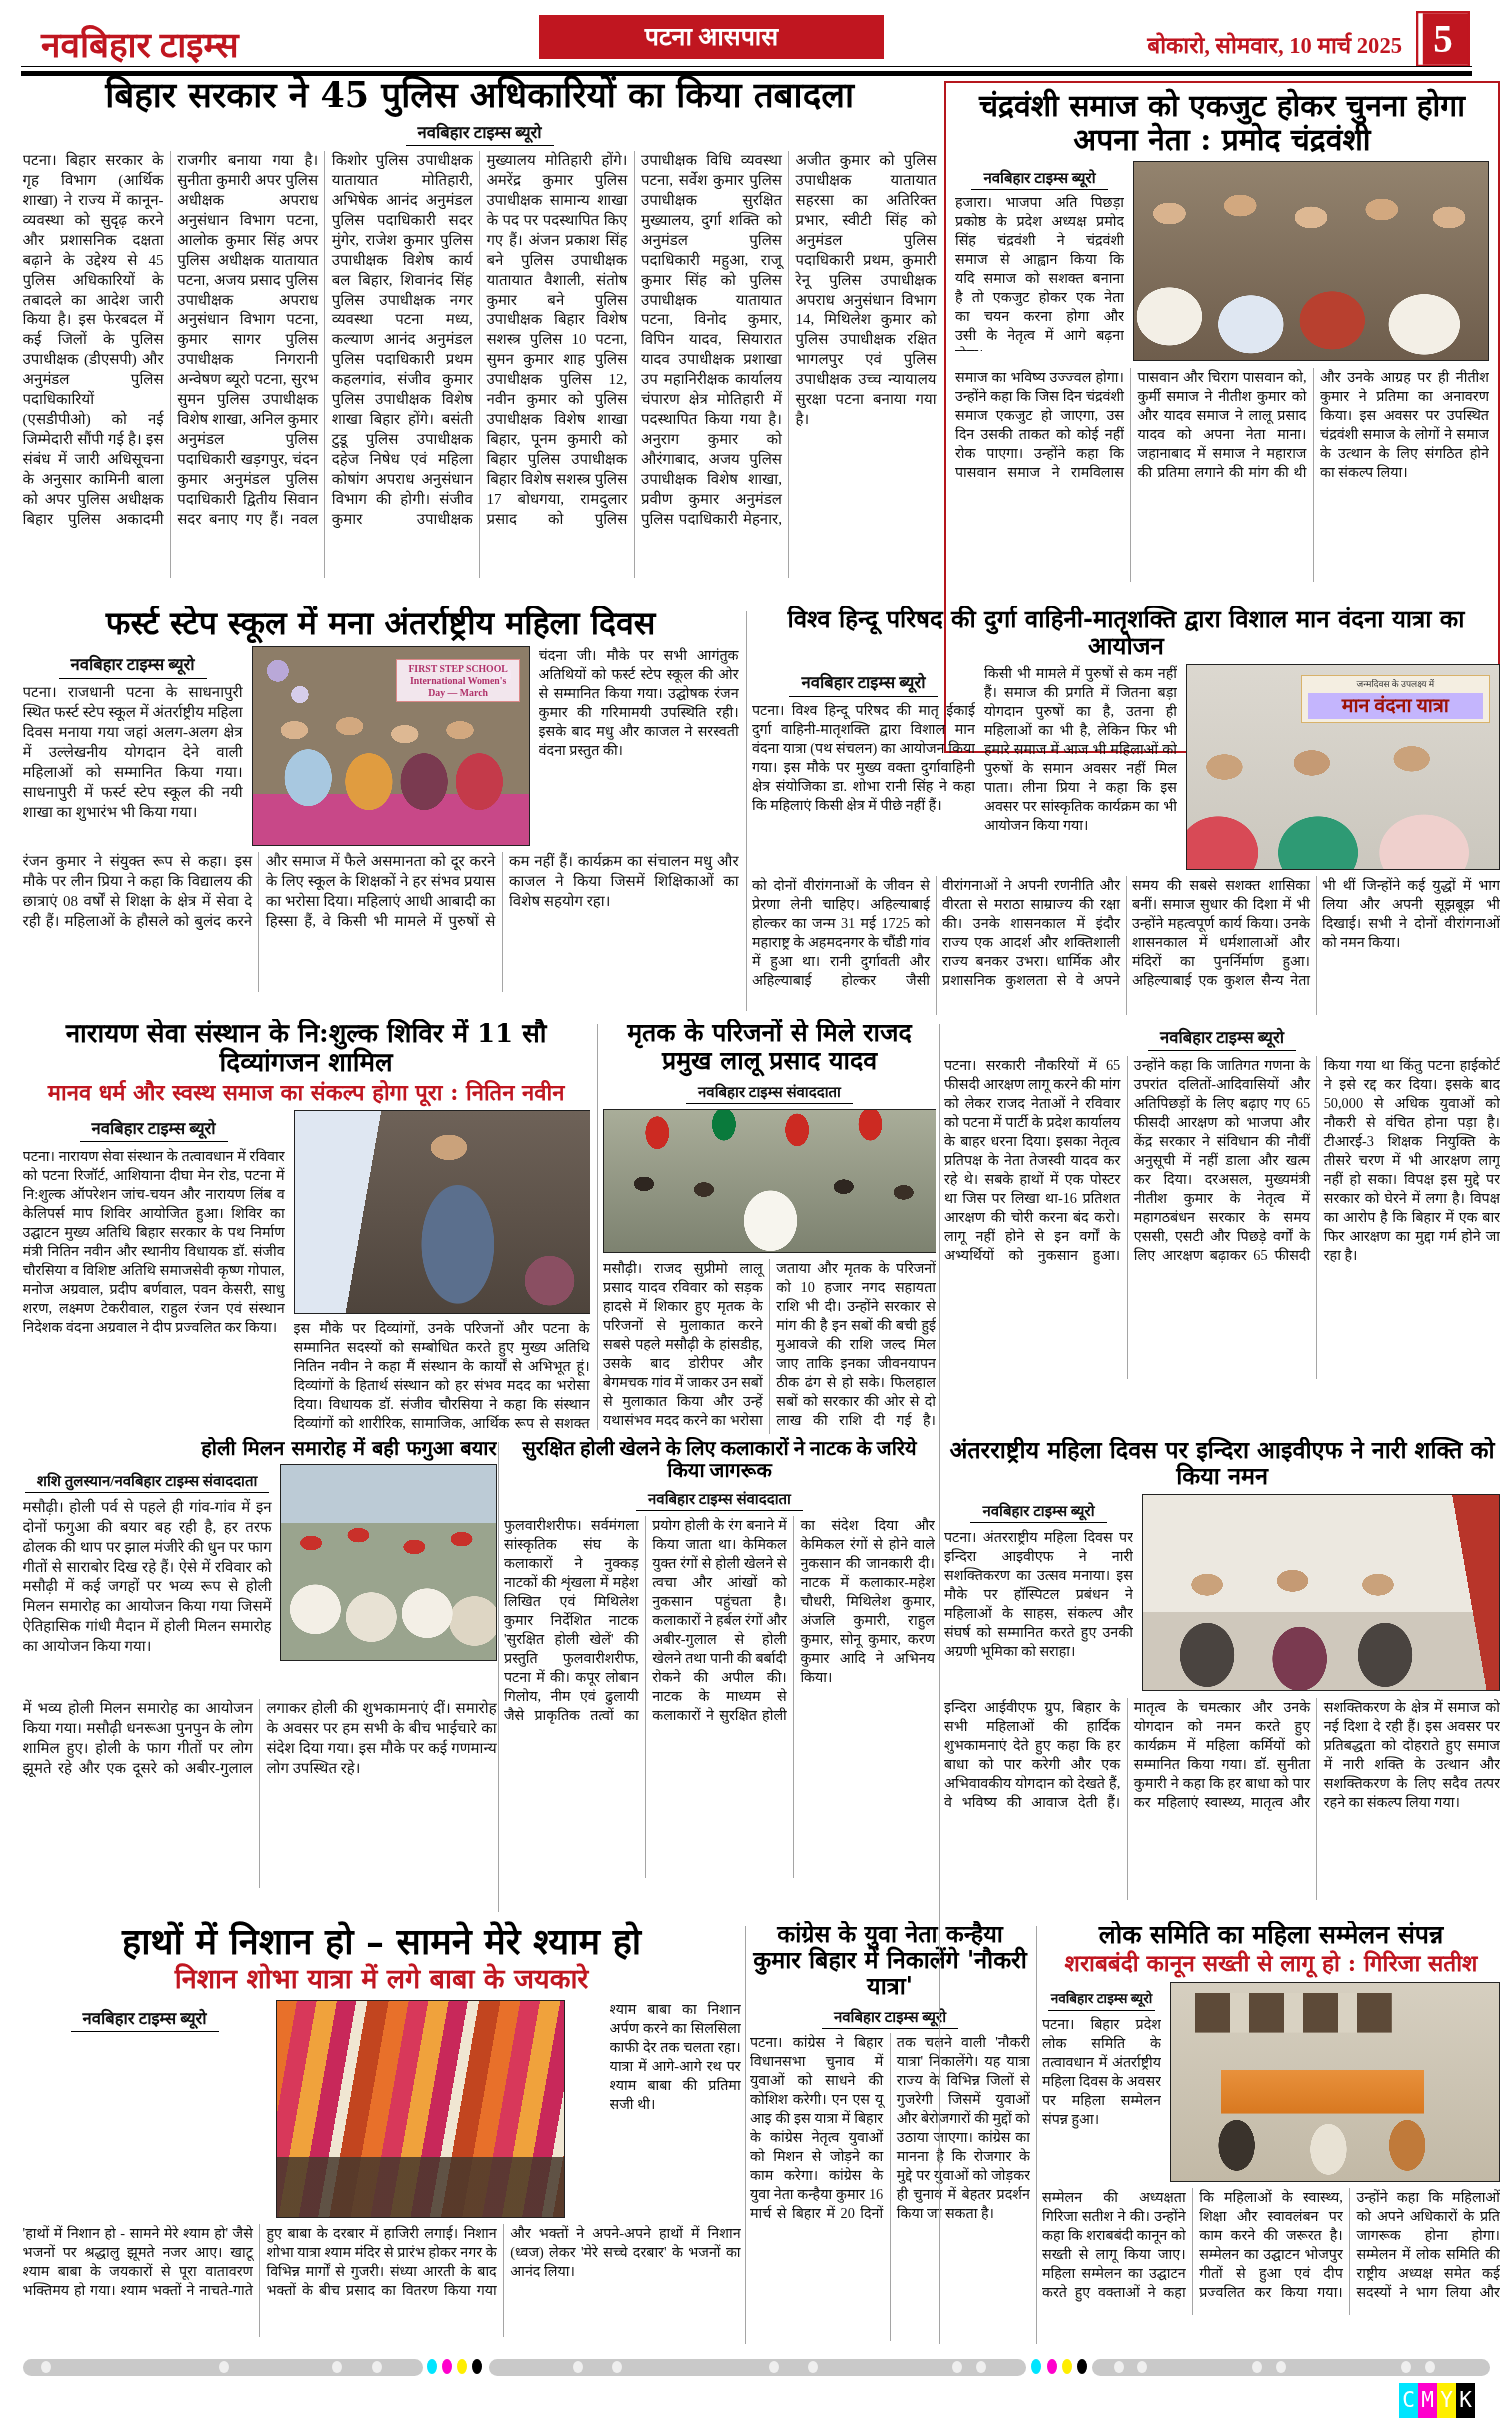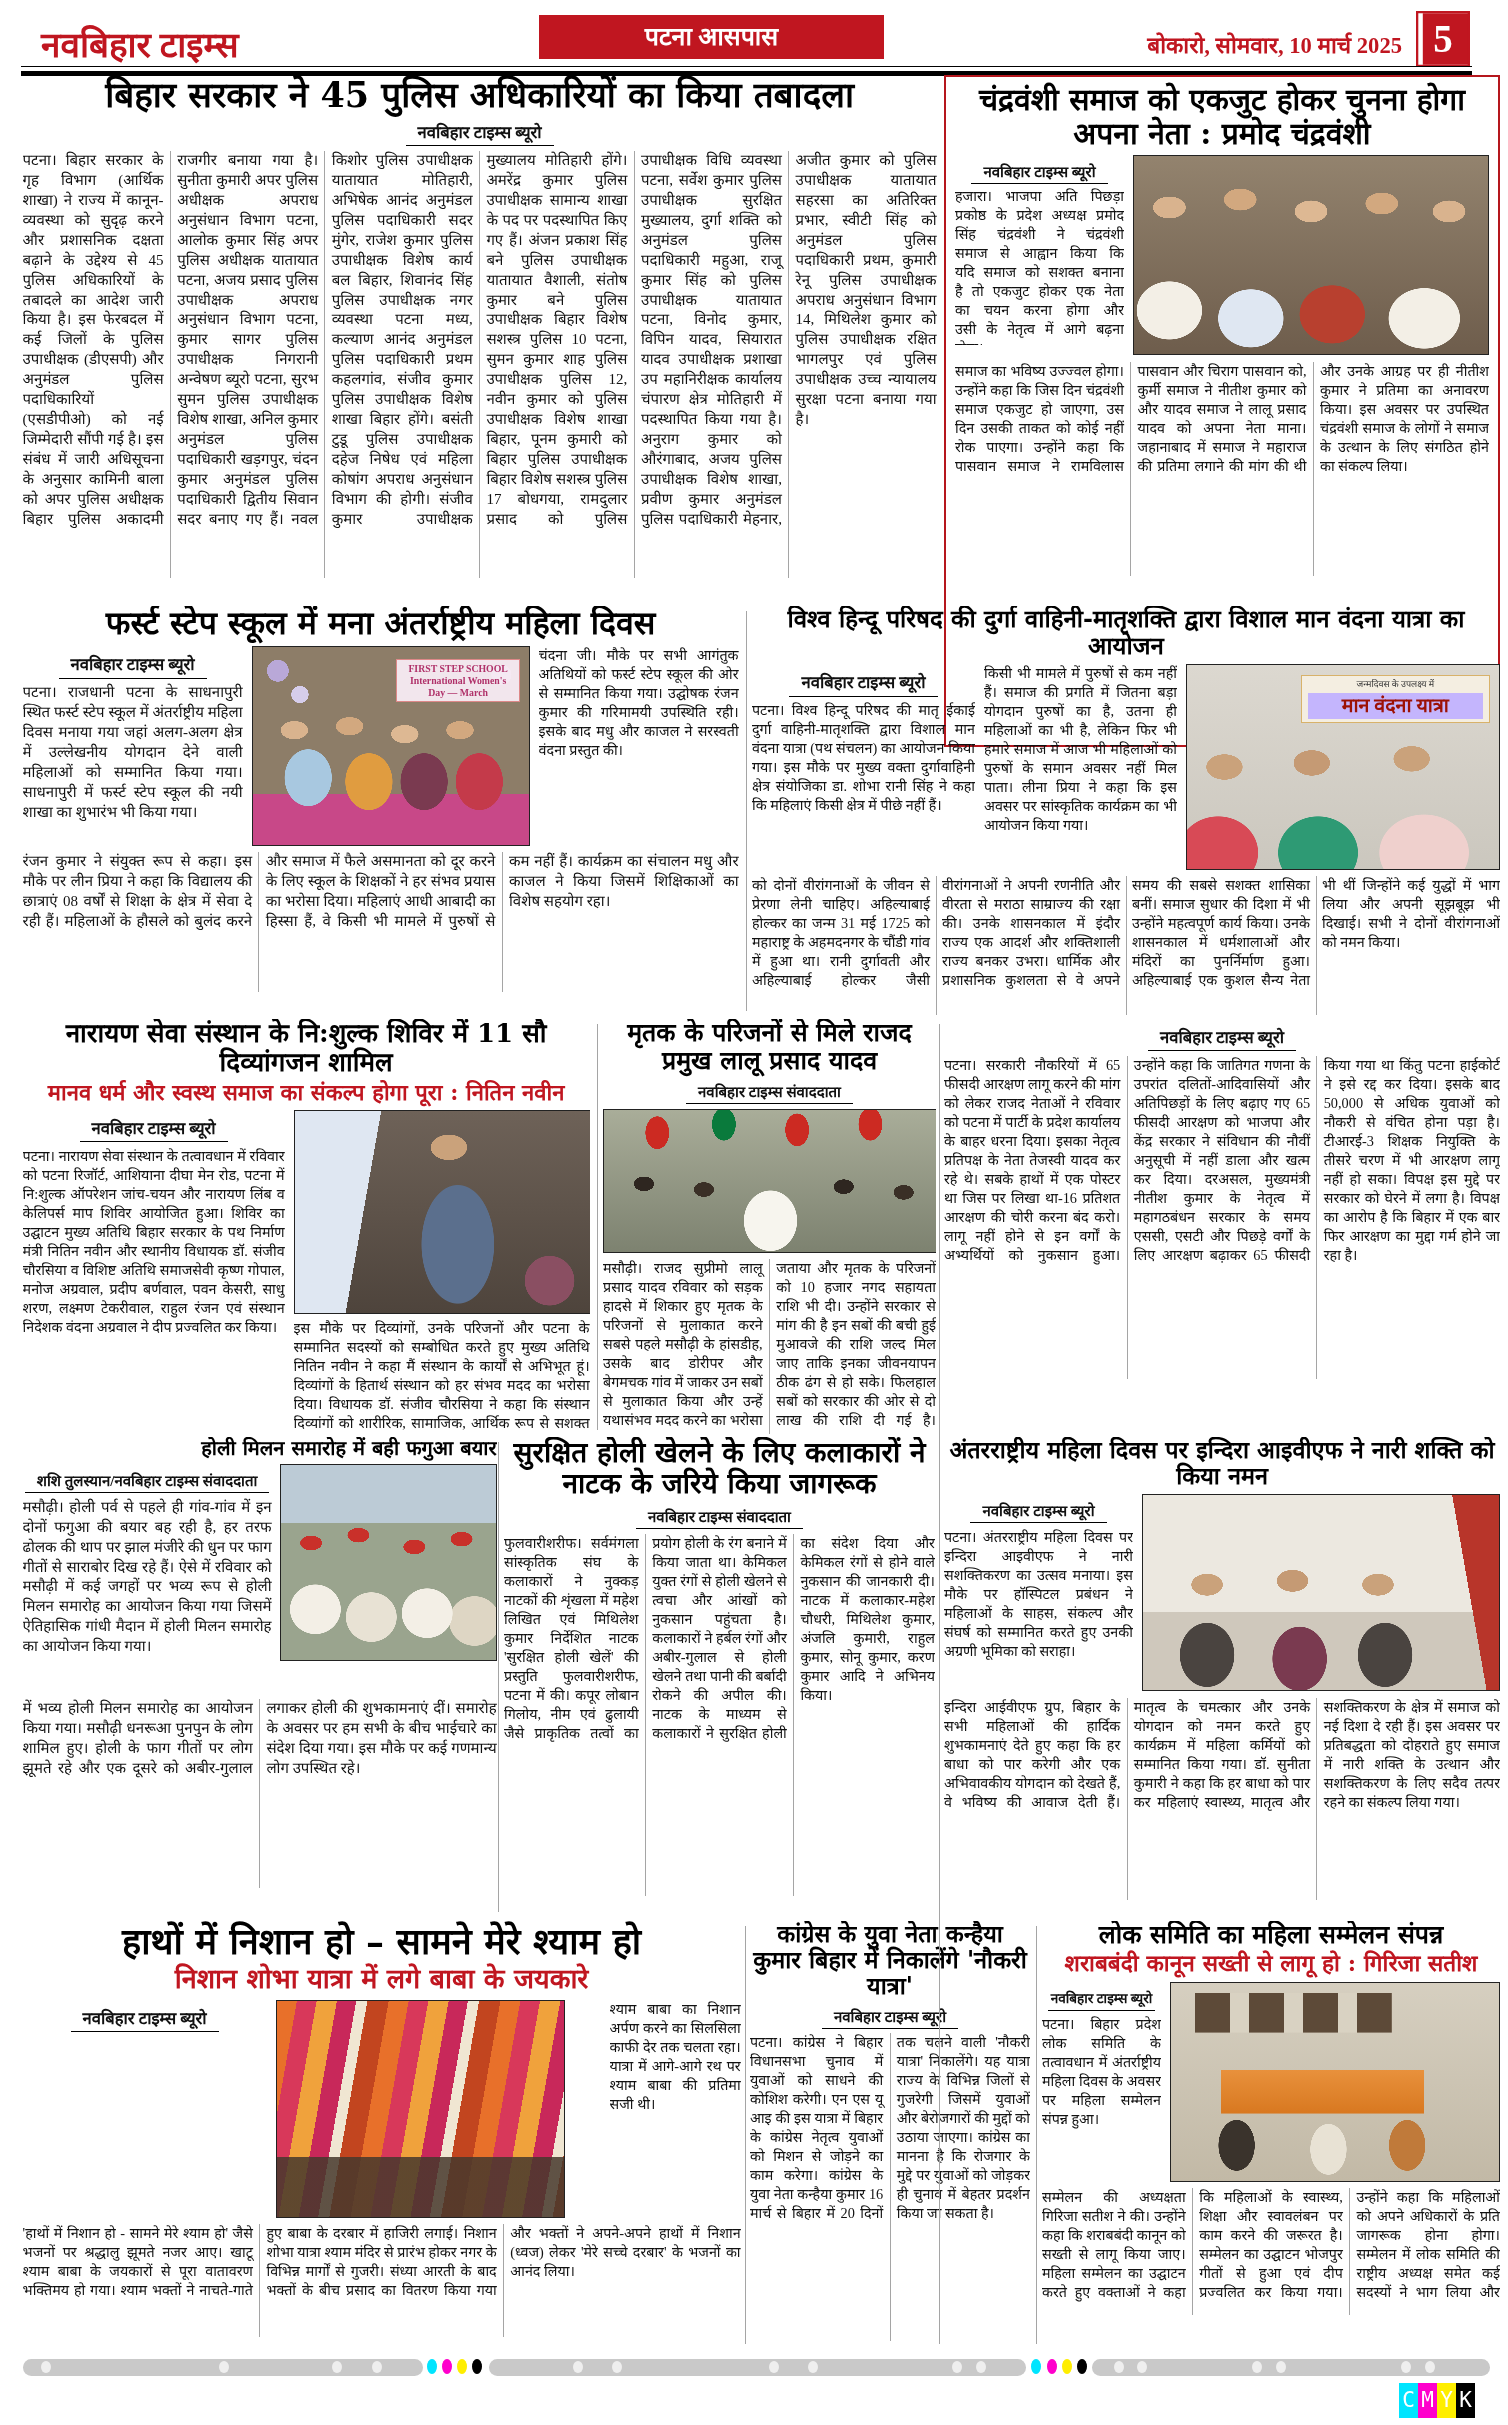--- a/index.html
+++ b/index.html
@@ -149,21 +149,21 @@
 <div class="pagenum">5</div>
 <div class="head-rule"></div>
 <div class="head-rule2"></div>
 
 <section class="art" style="left:22.6px;top:75px;width:914px;height:528px;">
   <div class="hl" style="font-size:35px;">बिहार सरकार ने 45 पुलिस अधिकारियों का किया तबादला</div>
   <span class="byline">नवबिहार टाइम्स ब्यूरो</span>
   <div class="bodytext cols6" style="height:427px;">पटना। बिहार सरकार के गृह विभाग (आर्थिक शाखा) ने राज्य में कानून-व्यवस्था को सुदृढ़ करने और प्रशासनिक दक्षता बढ़ाने के उद्देश्य से 45 पुलिस अधिकारियों के तबादले का आदेश जारी किया है। इस फेरबदल में कई जिलों के पुलिस उपाधीक्षक (डीएसपी) और अनुमंडल पुलिस पदाधिकारियों (एसडीपीओ) को नई जिम्मेदारी सौंपी गई है। इस संबंध में जारी अधिसूचना के अनुसार कामिनी बाला को अपर पुलिस अधीक्षक बिहार पुलिस अकादमी राजगीर बनाया गया है। सुनीता कुमारी अपर पुलिस अधीक्षक अपराध अनुसंधान विभाग पटना, आलोक कुमार सिंह अपर पुलिस अधीक्षक यातायात पटना, अजय प्रसाद पुलिस उपाधीक्षक अपराध अनुसंधान विभाग पटना, कुमार सागर पुलिस उपाधीक्षक निगरानी अन्वेषण ब्यूरो पटना, सुरभ सुमन पुलिस उपाधीक्षक विशेष शाखा, अनिल कुमार अनुमंडल पुलिस पदाधिकारी खड़गपुर, चंदन कुमार अनुमंडल पुलिस पदाधिकारी द्वितीय सिवान सदर बनाए गए हैं। नवल किशोर पुलिस उपाधीक्षक यातायात मोतिहारी, अभिषेक आनंद अनुमंडल पुलिस पदाधिकारी सदर मुंगेर, राजेश कुमार पुलिस उपाधीक्षक विशेष कार्य बल बिहार, शिवानंद सिंह पुलिस उपाधीक्षक नगर व्यवस्था पटना मध्य, कल्याण आनंद अनुमंडल पुलिस पदाधिकारी प्रथम कहलगांव, संजीव कुमार पुलिस उपाधीक्षक विशेष शाखा बिहार होंगे। बसंती टुडू पुलिस उपाधीक्षक दहेज निषेध एवं महिला कोषांग अपराध अनुसंधान विभाग की होगी। संजीव कुमार उपाधीक्षक मुख्यालय मोतिहारी होंगे। अमरेंद्र कुमार पुलिस उपाधीक्षक सामान्य शाखा के पद पर पदस्थापित किए गए हैं। अंजन प्रकाश सिंह बने पुलिस उपाधीक्षक यातायात वैशाली, संतोष कुमार बने पुलिस उपाधीक्षक बिहार विशेष सशस्त्र पुलिस 10 पटना, सुमन कुमार शाह पुलिस उपाधीक्षक पुलिस 12, नवीन कुमार को पुलिस उपाधीक्षक विशेष शाखा बिहार, पूनम कुमारी को बिहार पुलिस उपाधीक्षक बिहार विशेष सशस्त्र पुलिस 17 बोधगया, रामदुलार प्रसाद को पुलिस उपाधीक्षक विधि व्यवस्था पटना, सर्वेश कुमार पुलिस उपाधीक्षक सुरक्षित मुख्यालय, दुर्गा शक्ति को अनुमंडल पुलिस पदाधिकारी महुआ, राजू कुमार सिंह को पुलिस उपाधीक्षक यातायात पटना, विनोद कुमार, विपिन यादव, सियारात यादव उपाधीक्षक प्रशाखा उप महानिरीक्षक कार्यालय चंपारण क्षेत्र मोतिहारी में पदस्थापित किया गया है। अनुराग कुमार को औरंगाबाद, अजय पुलिस उपाधीक्षक विशेष शाखा, प्रवीण कुमार अनुमंडल पुलिस पदाधिकारी मेहनार, अजीत कुमार को पुलिस उपाधीक्षक यातायात सहरसा का अतिरिक्त प्रभार, स्वीटी सिंह को अनुमंडल पुलिस पदाधिकारी प्रथम, कुमारी रेनू पुलिस उपाधीक्षक अपराध अनुसंधान विभाग 14, मिथिलेश कुमार को पुलिस उपाधीक्षक रक्षित भागलपुर एवं पुलिस उपाधीक्षक उच्च न्यायालय सुरक्षा पटना बनाया गया है।</div>
 </section>
 
-<section class="art redbox" style="left:944px;top:75px;width:556px;height:672px;">
+<section class="art redbox" style="left:944px;top:81px;width:556px;height:672px;">
   <div class="hl" style="font-size:30px;">चंद्रवंशी समाज को एकजुट होकर चुनना होगा अपना नेता : प्रमोद चंद्रवंशी</div>
   <div class="row" style="margin-top:4.5px;">
     <div style="width:169px;">
       <span class="byline" style="font-size:15px;">नवबिहार टाइम्स ब्यूरो</span>
       <div class="bodytext small" style="height:157px;font-family:Liberation Mono, monospace;">हजारा। भाजपा अति पिछड़ा प्रकोष्ठ के प्रदेश अध्यक्ष प्रमोद सिंह चंद्रवंशी ने चंद्रवंशी समाज से आह्वान किया कि यदि समाज को सशक्त बनाना है तो एकजुट होकर एक नेता का चयन करना होगा और उसी के नेतृत्व में आगे बढ़ना होगा।</div>
     </div>
     <div class="ph p-chandra" style="flex:1;height:198px;"></div>
   </div>
   <div class="bodytext small cols3" style="height:214px;margin-top:7.5px;">समाज का भविष्य उज्ज्वल होगा। उन्होंने कहा कि जिस दिन चंद्रवंशी समाज एकजुट हो जाएगा, उस दिन उसकी ताकत को कोई नहीं रोक पाएगा। उन्होंने कहा कि पासवान समाज ने रामविलास पासवान और चिराग पासवान को, कुर्मी समाज ने नीतीश कुमार को और यादव समाज ने लालू प्रसाद यादव को अपना नेता माना। जहानाबाद में समाज ने महाराज की प्रतिमा लगाने की मांग की थी और उनके आग्रह पर ही नीतीश कुमार ने प्रतिमा का अनावरण किया। इस अवसर पर उपस्थित चंद्रवंशी समाज के लोगों ने समाज के उत्थान के लिए संगठित होने का संकल्प लिया।</div>
 </section>
@@ -237,21 +237,21 @@
     <div style="width:249px;">
       <span class="byline" style="font-size:15px;">शशि तुलस्यान/नवबिहार टाइम्स संवाददाता</span>
       <div class="bodytext" style="height:190px;">मसौढ़ी। होली पर्व से पहले ही गांव-गांव में इन दोनों फगुआ की बयार बह रही है, हर तरफ ढोलक की थाप पर झाल मंजीरे की धुन पर फाग गीतों से साराबोर दिख रहे हैं। ऐसे में रविवार को मसौढ़ी में कई जगहों पर भव्य रूप से होली मिलन समारोह का आयोजन किया गया जिसमें ऐतिहासिक गांधी मैदान में होली मिलन समारोह का आयोजन किया गया।</div>
     </div>
     <div class="ph p-holi" style="flex:1;height:195px;"></div>
   </div>
   <div class="bodytext cols2" style="height:189px;margin-top:11px;">में भव्य होली मिलन समारोह का आयोजन किया गया। मसौढ़ी धनरूआ पुनपुन के लोग शामिल हुए। होली के फाग गीतों पर लोग झूमते रहे और एक दूसरे को अबीर-गुलाल लगाकर होली की शुभकामनाएं दीं। समारोह के अवसर पर हम सभी के बीच भाईचारे का संदेश दिया गया। इस मौके पर कई गणमान्य लोग उपस्थित रहे।</div>
 </section>
 
 <section class="art" style="left:504px;top:1437px;width:431px;height:480px;">
-  <div class="hl" style="font-size:28px;">सुरक्षित होली खेलने के लिए कलाकारों ने नाटक के जरिये किया जागरूक</div>
+  <div class="hl" style="font-size:20px;font-family:Liberation Serif, serif;">सुरक्षित होली खेलने के लिए कलाकारों ने नाटक के जरिये किया जागरूक</div>
   <span class="byline" style="font-size:15px;">नवबिहार टाइम्स संवाददाता</span>
   <div class="bodytext small cols3" style="height:362px;">फुलवारीशरीफ। सर्वमंगला सांस्कृतिक संघ के कलाकारों ने नुक्कड़ नाटकों की शृंखला में महेश लिखित एवं मिथिलेश कुमार निर्देशित नाटक 'सुरक्षित होली खेलें' की प्रस्तुति फुलवारीशरीफ, पटना में की। कपूर लोबान गिलोय, नीम एवं ढुलायी जैसे प्राकृतिक तत्वों का प्रयोग होली के रंग बनाने में किया जाता था। केमिकल युक्त रंगों से होली खेलने से त्वचा और आंखों को नुकसान पहुंचता है। कलाकारों ने हर्बल रंगों और अबीर-गुलाल से होली खेलने तथा पानी की बर्बादी रोकने की अपील की। नाटक के माध्यम से कलाकारों ने सुरक्षित होली का संदेश दिया और केमिकल रंगों से होने वाले नुकसान की जानकारी दी। नाटक में कलाकार-महेश चौधरी, मिथिलेश कुमार, अंजलि कुमारी, राहुल कुमार, सोनू कुमार, करण कुमार आदि ने अभिनय किया।</div>
 </section>
 
 <section class="art" style="left:944px;top:1437px;width:556px;height:480px;">
   <div class="hl" style="font-size:23.4px;">अंतरराष्ट्रीय महिला दिवस पर इन्दिरा आइवीएफ ने नारी शक्ति को किया नमन</div>
   <div class="row" style="margin-top:4.5px;">
     <div style="width:189px;">
       <span class="byline" style="font-size:15px;">नवबिहार टाइम्स ब्यूरो</span>
       <div class="bodytext small" style="height:160px;">पटना। अंतरराष्ट्रीय महिला दिवस पर इन्दिरा आइवीएफ ने नारी सशक्तिकरण का उत्सव मनाया। इस मौके पर हॉस्पिटल प्रबंधन ने महिलाओं के साहस, संकल्प और संघर्ष को सम्मानित करते हुए उनकी अग्रणी भूमिका को सराहा।</div>

